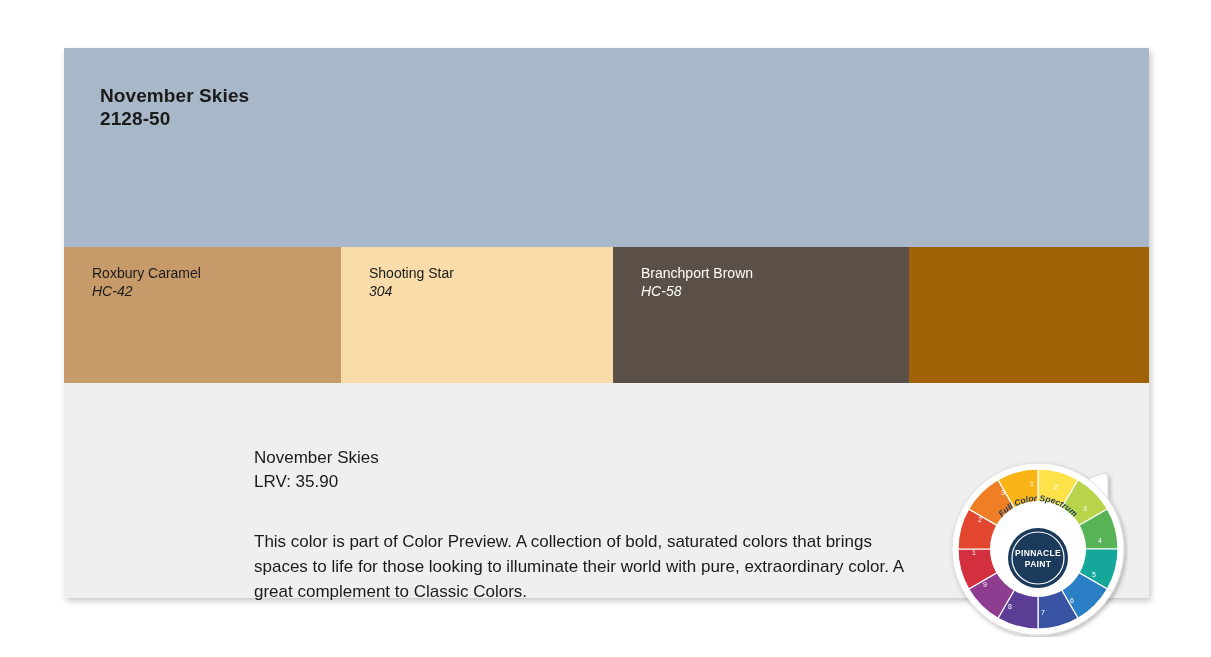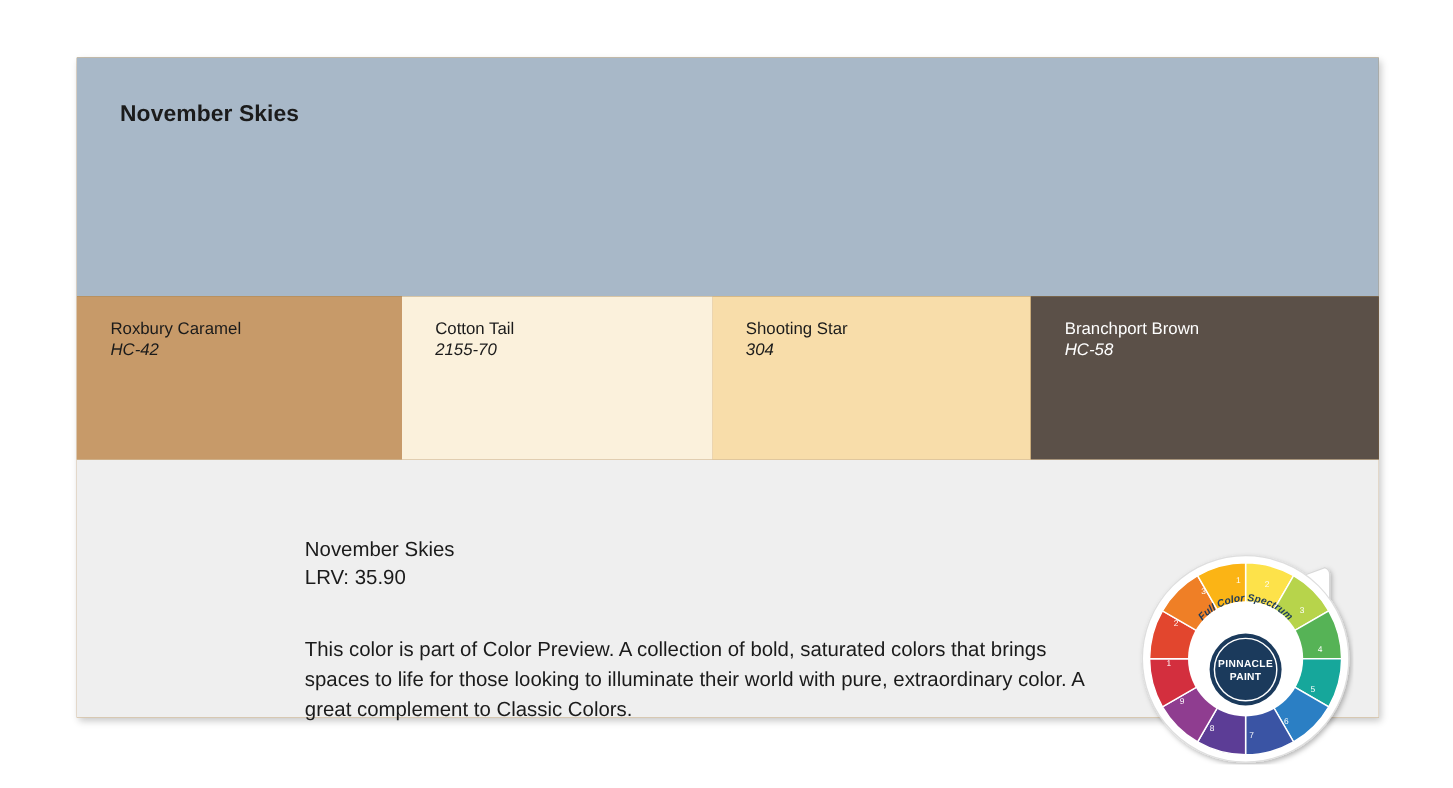--- a/index.html
+++ b/index.html
@@ -116,38 +116,33 @@
   #logo-wheel svg { display: block; }
 </style>
 </head>
 <body>
 
 <div id="card">
 
   <div id="main-swatch">
     <div class="label-wrap">
       <div class="main-name">November Skies</div>
+      <div class="main-code">2128-50</div>
     </div>
   </div>
 
   <div id="coord-strip">
 
     <div class="coord-swatch" style="width:277px; background:#c79a69;">
       <div class="c-label" style="color:#1b1b1b;">
         <div class="c-name">Roxbury Caramel</div>
         <div class="c-code">HC-42</div>
       </div>
     </div>
 
-    <div class="coord-swatch" style="width:265px; background:#fbf1dc;">
-      <div class="c-label" style="color:#1b1b1b;">
-        <div class="c-name">Cotton Tail</div>
-        <div class="c-code">2155-70</div>
-      </div>
-    </div>
 
     <div class="coord-swatch" style="width:272px; background:#f8ddaa;">
       <div class="c-label" style="color:#1b1b1b;">
         <div class="c-name">Shooting Star</div>
         <div class="c-code">304</div>
       </div>
     </div>
 
     <div class="coord-swatch" style="width:271px; background:#5b5048;padding-left:25px;">
       <div class="c-label" style="color:#ffffff;">

